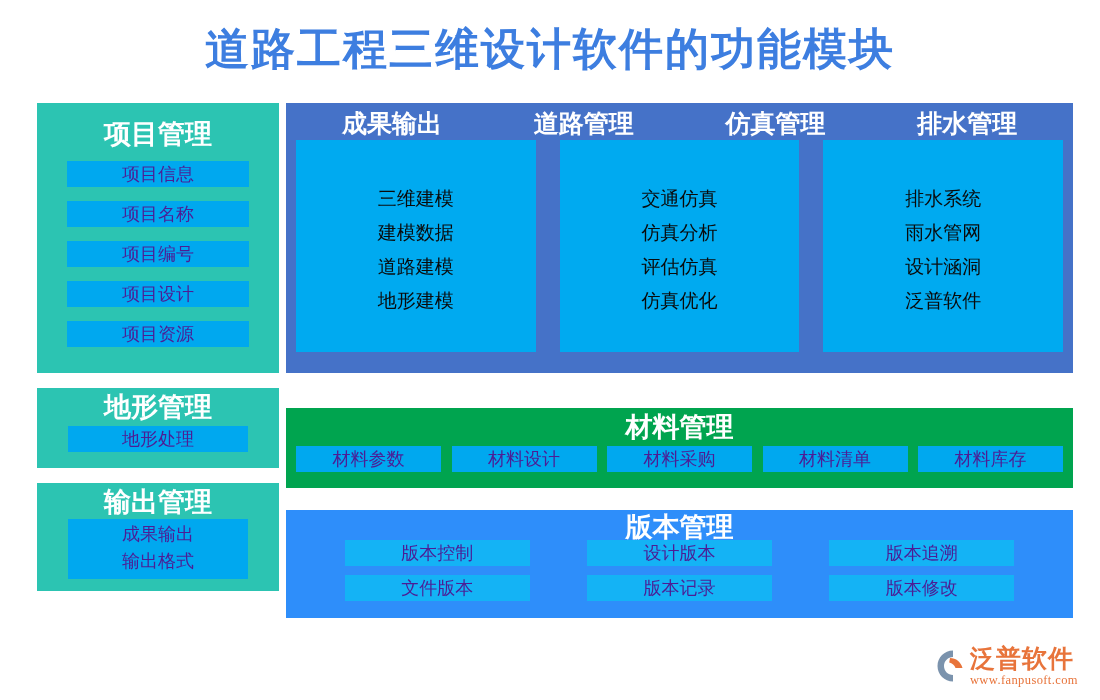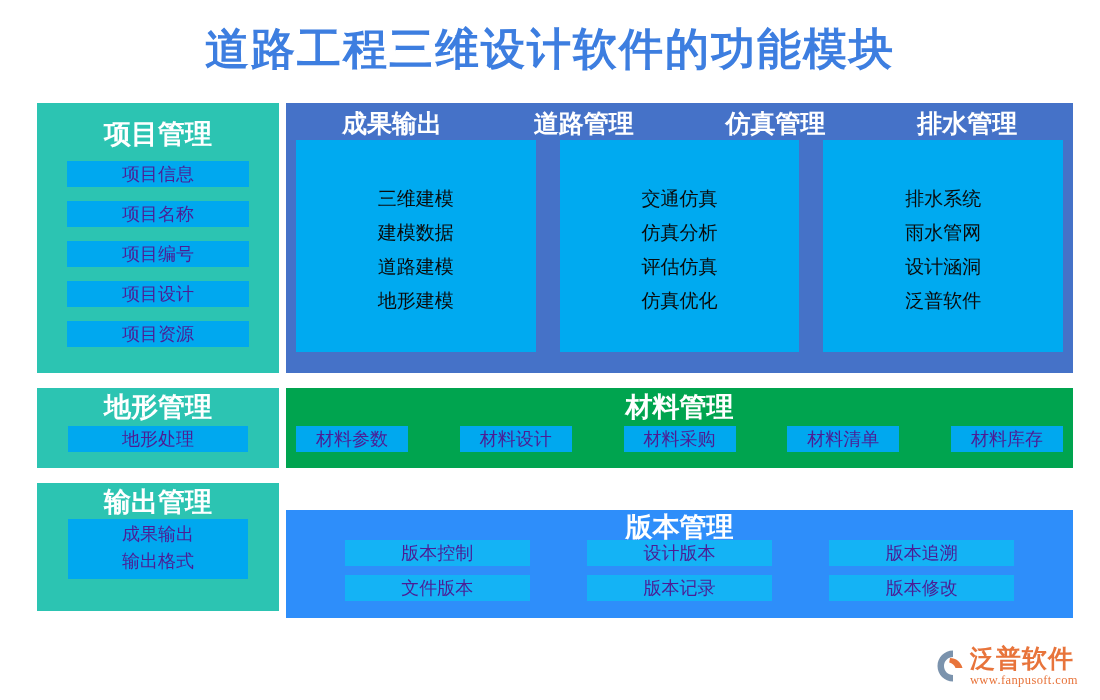--- a/index.html
+++ b/index.html
@@ -118,35 +118,35 @@
     left: 37px; top: 388px; width: 242px; height: 80px;
   }
   #terrain-panel .panel-title { padding-top: 2px; }
   #terrain-panel .chip {
     width: 180px; height: 26px;
     margin: 2px auto 0 auto;
   }
 
   
   #material-panel {
-    left: 286px; top: 388px; width: 787px; height: 80px;
+    left: 286px; top: 408px; width: 787px; height: 80px;
   }
   #material-panel .panel-title { padding-top: 2px; }
   #material-panel .chip-row {
     display: flex;
     justify-content: space-between;
     padding: 2px 10px 0 10px;
   }
   #material-panel .chip {
-    width: 112px; height: 26px;
+    width: 145px; height: 26px;
   }
 
   
   #output-panel {
-    left: 37px; top: 483px; width: 242px; height: 128px;
+    left: 37px; top: 483px; width: 242px; height: 108px;
   }
   #output-panel .panel-title { padding-top: 2px; }
   #output-panel .chip {
     width: 180px;
     margin: 0 auto;
     padding: 2px 0 4px 0;
   }
   #output-panel .chip div { line-height: 27px; }
 
   

